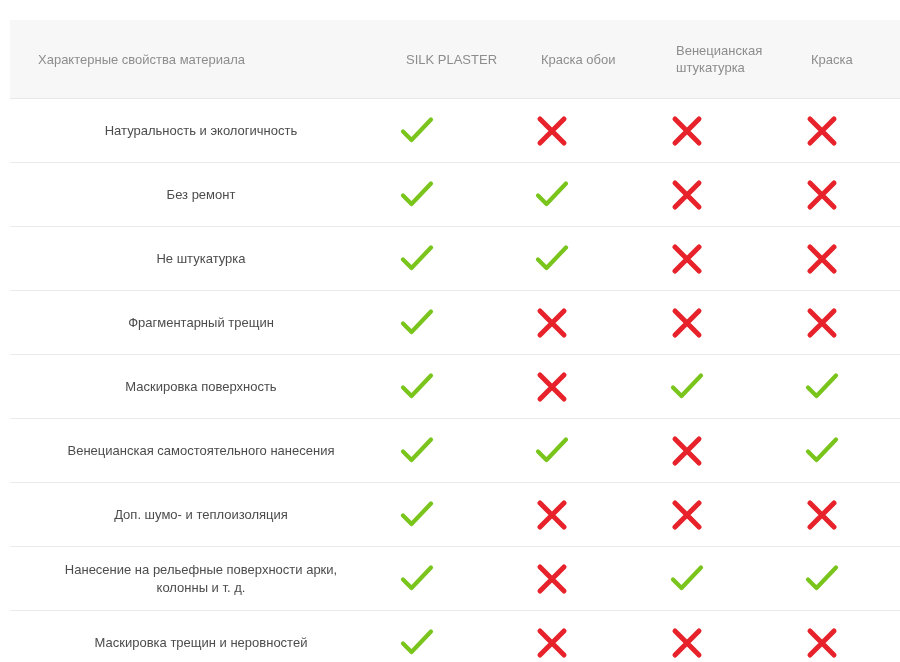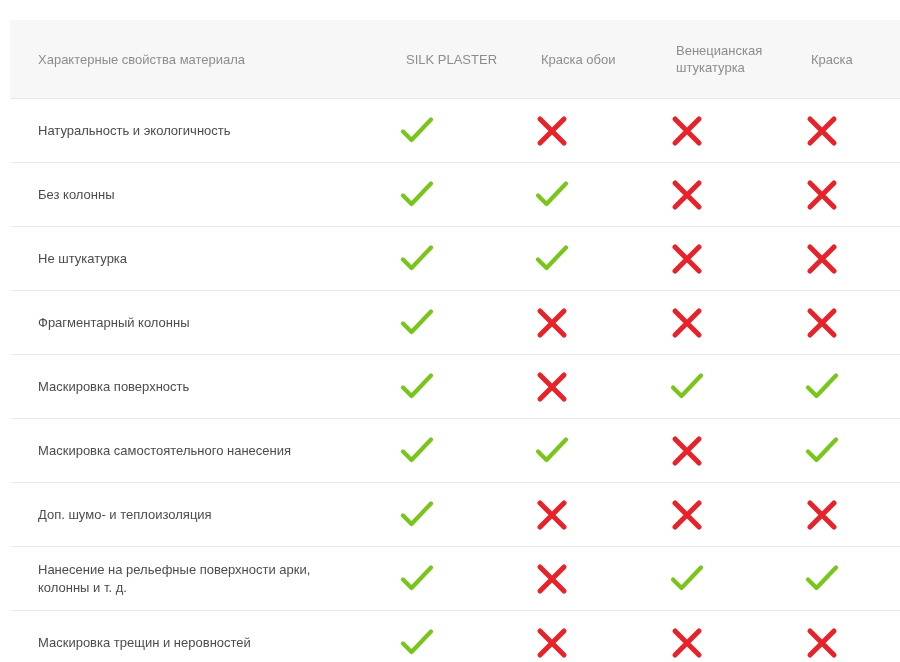--- a/index.html
+++ b/index.html
@@ -54,21 +54,21 @@
     padding: 0;
     height: 63px;
     vertical-align: middle;
   }
   td.feature-cell {
     font-size: 13px;
     color: #4c4c4c;
     line-height: 18px;
     padding-left: 28px !important;
     padding-right: 14px !important;
-    text-align: left;
+    text-align: center;
   }
   td.mark-cell {
     text-align: left;
   }
   td.mark-cell .mark-inner {
     padding-left: 22px;
     display: block;
   }
   tbody tr:last-child td {
     border-bottom: 1px solid #ececec;
@@ -128,21 +128,21 @@
                   <path d="M5 5 L29 29 M29 5 L5 29" fill="none" stroke="#e8222a" stroke-width="5" stroke-linecap="round"></path>
                 </svg></span></span>
           </td>
           <td class="mark-cell">
             <span class="mark-inner"><span class="icon-no"><svg width="34" height="34" viewBox="0 0 34 34" xmlns="http://www.w3.org/2000/svg">
                   <path d="M5 5 L29 29 M29 5 L5 29" fill="none" stroke="#e8222a" stroke-width="5" stroke-linecap="round"></path>
                 </svg></span></span>
           </td>
         </tr>
         <tr>
-          <td class="feature-cell">Без колонны</td>
+          <td class="feature-cell">Без ремонт</td>
           <td class="mark-cell">
             <span class="mark-inner"><span class="icon-yes"><svg width="34" height="34" viewBox="0 0 34 34" xmlns="http://www.w3.org/2000/svg">
                   <path d="M3 17.5 L11.5 26 L31 5.5" fill="none" stroke="#7ac51c" stroke-width="4.2" stroke-linecap="round" stroke-linejoin="round"></path>
                 </svg></span></span>
           </td>
           <td class="mark-cell">
             <span class="mark-inner"><span class="icon-yes"><svg width="34" height="34" viewBox="0 0 34 34" xmlns="http://www.w3.org/2000/svg">
                   <path d="M3 17.5 L11.5 26 L31 5.5" fill="none" stroke="#7ac51c" stroke-width="4.2" stroke-linecap="round" stroke-linejoin="round"></path>
                 </svg></span></span>
           </td>
@@ -174,21 +174,21 @@
                   <path d="M5 5 L29 29 M29 5 L5 29" fill="none" stroke="#e8222a" stroke-width="5" stroke-linecap="round"></path>
                 </svg></span></span>
           </td>
           <td class="mark-cell">
             <span class="mark-inner"><span class="icon-no"><svg width="34" height="34" viewBox="0 0 34 34" xmlns="http://www.w3.org/2000/svg">
                   <path d="M5 5 L29 29 M29 5 L5 29" fill="none" stroke="#e8222a" stroke-width="5" stroke-linecap="round"></path>
                 </svg></span></span>
           </td>
         </tr>
         <tr>
-          <td class="feature-cell">Фрагментарный колонны</td>
+          <td class="feature-cell">Фрагментарный трещин</td>
           <td class="mark-cell">
             <span class="mark-inner"><span class="icon-yes"><svg width="34" height="34" viewBox="0 0 34 34" xmlns="http://www.w3.org/2000/svg">
                   <path d="M3 17.5 L11.5 26 L31 5.5" fill="none" stroke="#7ac51c" stroke-width="4.2" stroke-linecap="round" stroke-linejoin="round"></path>
                 </svg></span></span>
           </td>
           <td class="mark-cell">
             <span class="mark-inner"><span class="icon-no"><svg width="34" height="34" viewBox="0 0 34 34" xmlns="http://www.w3.org/2000/svg">
                   <path d="M5 5 L29 29 M29 5 L5 29" fill="none" stroke="#e8222a" stroke-width="5" stroke-linecap="round"></path>
                 </svg></span></span>
           </td>
@@ -220,21 +220,21 @@
                   <path d="M3 17.5 L11.5 26 L31 5.5" fill="none" stroke="#7ac51c" stroke-width="4.2" stroke-linecap="round" stroke-linejoin="round"></path>
                 </svg></span></span>
           </td>
           <td class="mark-cell">
             <span class="mark-inner"><span class="icon-yes"><svg width="34" height="34" viewBox="0 0 34 34" xmlns="http://www.w3.org/2000/svg">
                   <path d="M3 17.5 L11.5 26 L31 5.5" fill="none" stroke="#7ac51c" stroke-width="4.2" stroke-linecap="round" stroke-linejoin="round"></path>
                 </svg></span></span>
           </td>
         </tr>
         <tr>
-          <td class="feature-cell">Маскировка самостоятельного нанесения</td>
+          <td class="feature-cell">Венецианская самостоятельного нанесения</td>
           <td class="mark-cell">
             <span class="mark-inner"><span class="icon-yes"><svg width="34" height="34" viewBox="0 0 34 34" xmlns="http://www.w3.org/2000/svg">
                   <path d="M3 17.5 L11.5 26 L31 5.5" fill="none" stroke="#7ac51c" stroke-width="4.2" stroke-linecap="round" stroke-linejoin="round"></path>
                 </svg></span></span>
           </td>
           <td class="mark-cell">
             <span class="mark-inner"><span class="icon-yes"><svg width="34" height="34" viewBox="0 0 34 34" xmlns="http://www.w3.org/2000/svg">
                   <path d="M3 17.5 L11.5 26 L31 5.5" fill="none" stroke="#7ac51c" stroke-width="4.2" stroke-linecap="round" stroke-linejoin="round"></path>
                 </svg></span></span>
           </td>

